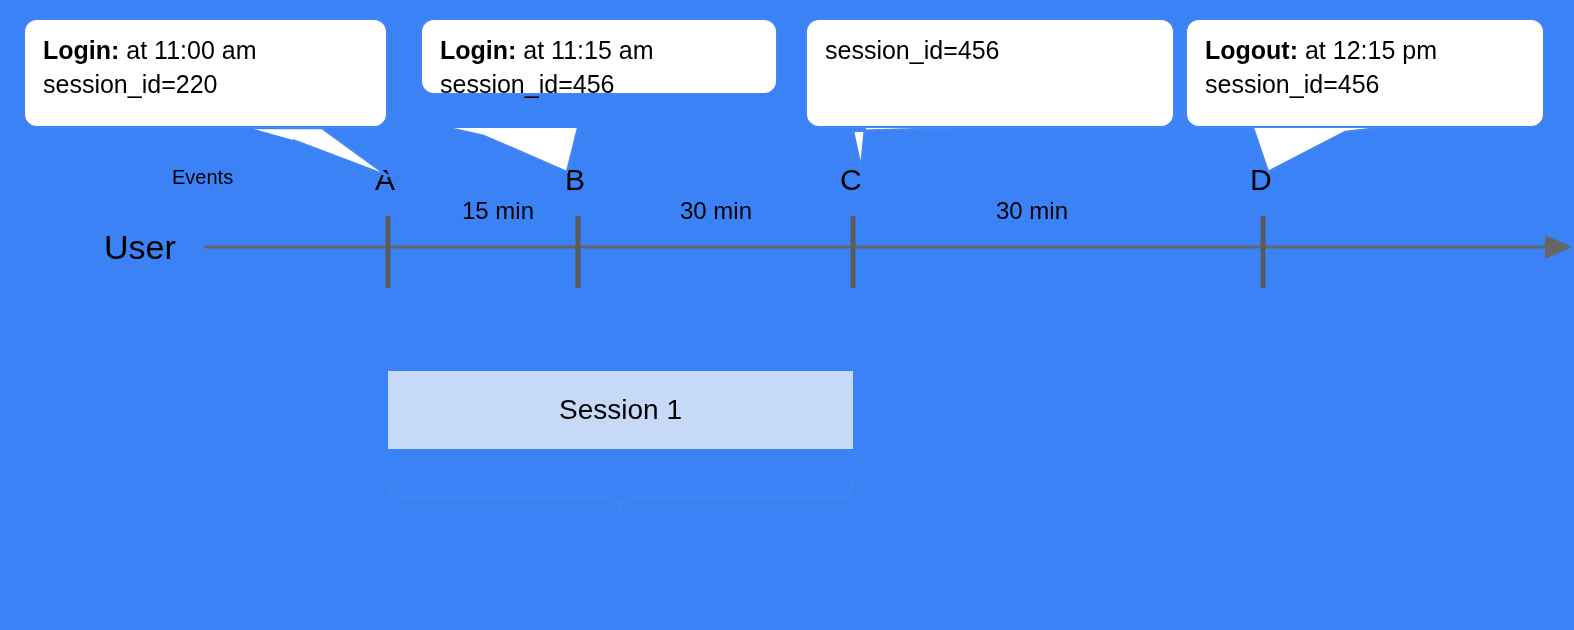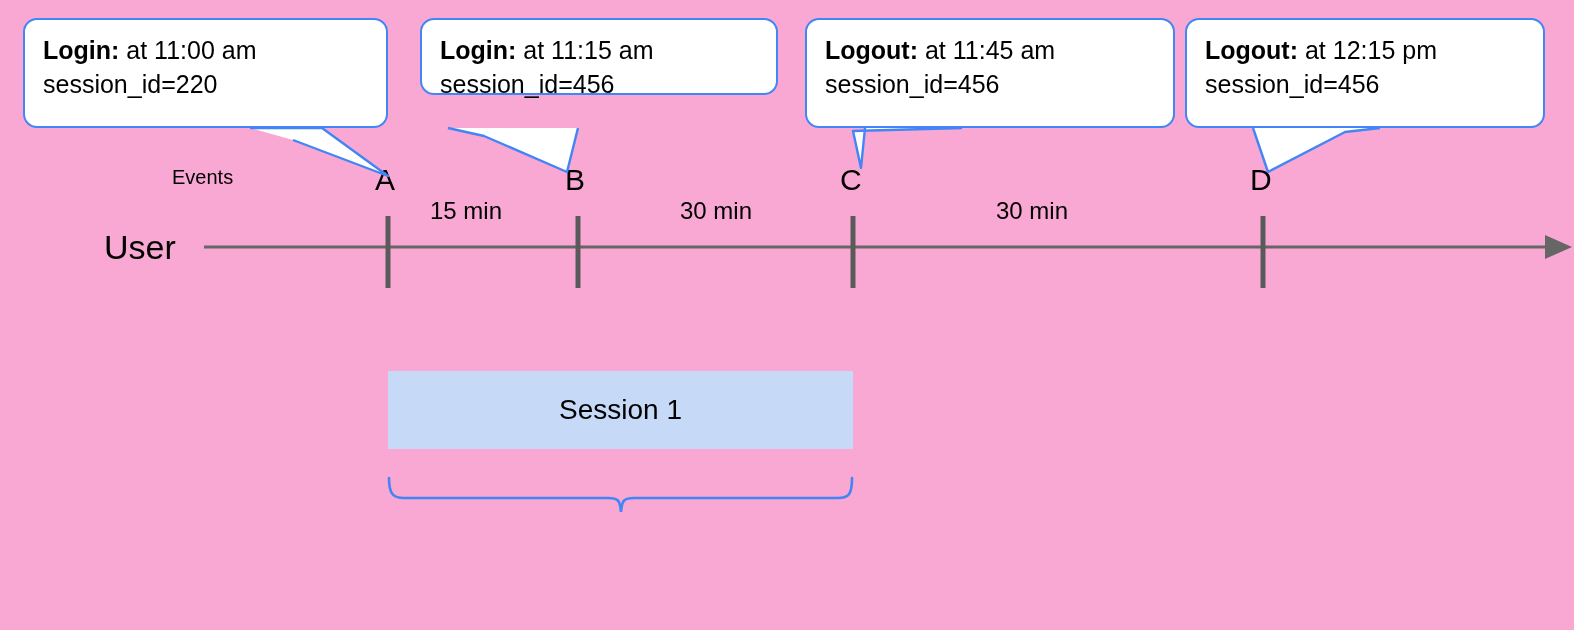--- a/index.html
+++ b/index.html
@@ -4,21 +4,21 @@
 <style>
   html, body {
     margin: 0;
     padding: 0;
     background: #ffffff;
   }
   #stage {
     position: relative;
     width: 1574px;
     height: 630px;
-    background: #f9a8d4;
+    background: #3b82f6;
     font-family: "Liberation Sans", sans-serif;
     overflow: hidden;
   }
   .callout {
     position: absolute;
     box-sizing: border-box;
     border: 2px solid #4285f4;
     border-radius: 14px;
     background: #ffffff;
     padding: 14px 18px 10px 18px;
@@ -97,23 +97,20 @@
   </div>
 
   <div class="callout" style="left:420px; top:18px; width:358px; height:77px;">
     <div class="callout-line">
       <b>Login:</b><span> at 11:15 am</span>
     </div>
     <div class="callout-line">session_id=456</div>
   </div>
 
   <div class="callout" style="left:805px; top:18px; width:370px; height:110px;">
-    <div class="callout-line">
-      <b>Logout:</b><span> at 11:45 am</span>
-    </div>
     <div class="callout-line">session_id=456</div>
   </div>
 
   <div class="callout" style="left:1185px; top:18px; width:360px; height:110px;">
     <div class="callout-line">
       <b>Logout:</b><span> at 12:15 pm</span>
     </div>
     <div class="callout-line">session_id=456</div>
   </div>
 
@@ -149,21 +146,21 @@
   </svg>
 
   <div class="lbl row-label-user" style="left:92px; top:228px;margin-left:12px;">User</div>
   <div class="lbl row-label-events" style="left:172px; top:166px;">Events</div>
 
   <div class="lbl event-marker-label" style="left:375px; top:163px;">A</div>
   <div class="lbl event-marker-label" style="left:565px; top:163px;">B</div>
   <div class="lbl event-marker-label" style="left:840px; top:163px;">C</div>
   <div class="lbl event-marker-label" style="left:1250px; top:163px;">D</div>
 
-  <div class="lbl gap-label" style="left:430px; top:197px;">15 min</div>
+  <div class="lbl gap-label" style="left:462px; top:197px;">15 min</div>
   <div class="lbl gap-label" style="left:680px; top:197px;">30 min</div>
   <div class="lbl gap-label" style="left:996px; top:197px;">30 min</div>
 
   <div class="session-bar" style="left:388px; top:371px; width:465px; height:78px;">
     <span class="session-bar-text">Session 1</span>
   </div>
 
 
 </div>
 

